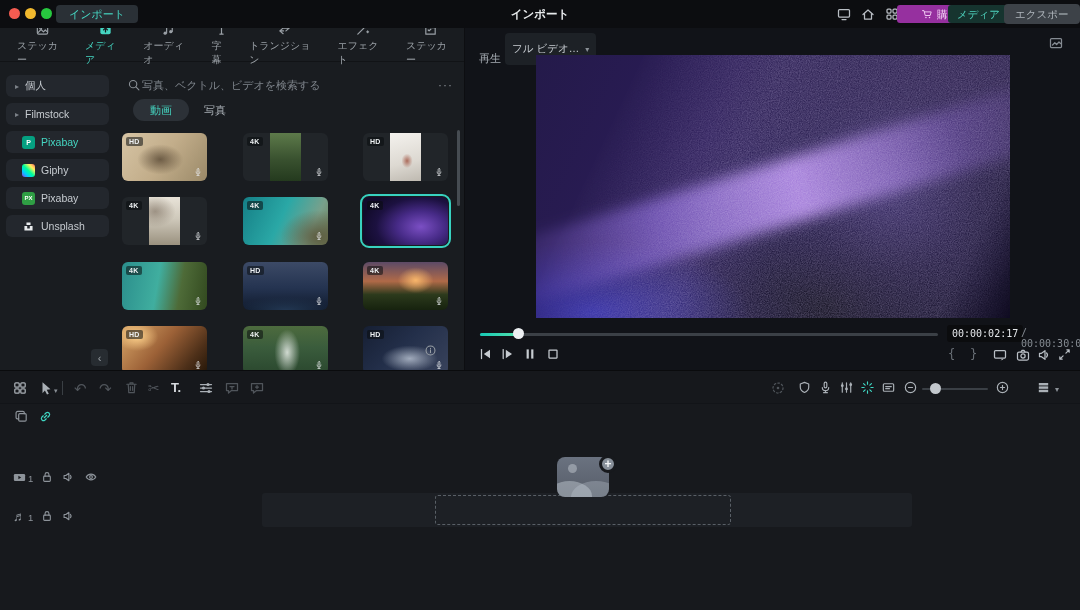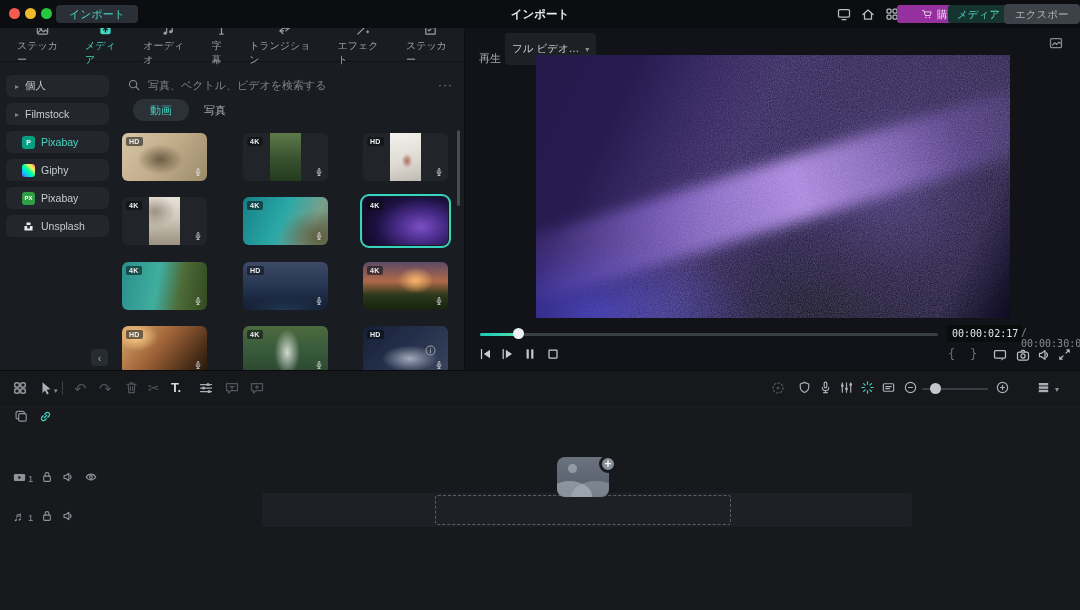--- a/index.html
+++ b/index.html
@@ -30,21 +30,21 @@
   .mtab { display:flex; flex-direction:column; align-items:center; gap:2px; padding:0 9px; color:#9aa0a6; font-size:10px; cursor:default; }
   .mtab .glyph { height:15px; display:flex; align-items:center; justify-content:center; }
   .mtab.sel { color:#45d6c2; }
 
   .side-item { left:6px; width:103px; height:22px; background:#23272d; border-radius:6px; display:flex; align-items:center;
     font-size:10.5px; color:#c6cbd0; padding-left:9px; gap:6px; }
   .side-item .caret { color:#7d838a; font-size:8px; }
   .brandbox { width:13px; height:13px; border-radius:3px; display:flex; align-items:center; justify-content:center;
     font-size:7px; font-weight:bold; color:#fff; }
 
-  #search-row { left:115px; top:42px; width:350px; height:30px; display:flex; align-items:center; gap:7px; padding:0 12px; }
+  #search-row { left:115px; top:42px; width:350px; height:30px; display:flex; align-items:center; gap:1px; padding:0 12px; }
   #search-input { flex:1; background:transparent; border:none; outline:none; color:#bfc4c9; font-size:11px;
     font-family:inherit; }
   #search-input::placeholder { color:#7f858c; }
   #more-dots { color:#8a9096; font-size:12px; letter-spacing:1px; }
 
   .stock-tab { height:22px; border-radius:11px; font-size:11px; display:flex; align-items:center; padding:0 17px; }
   .stock-tab.sel { background:#2c3137; color:#45d6c2; }
   .stock-tab.plain { color:#a7adb3; padding:0 12px; }
 
   .cell { width:85px; height:48px; border-radius:6px; }

